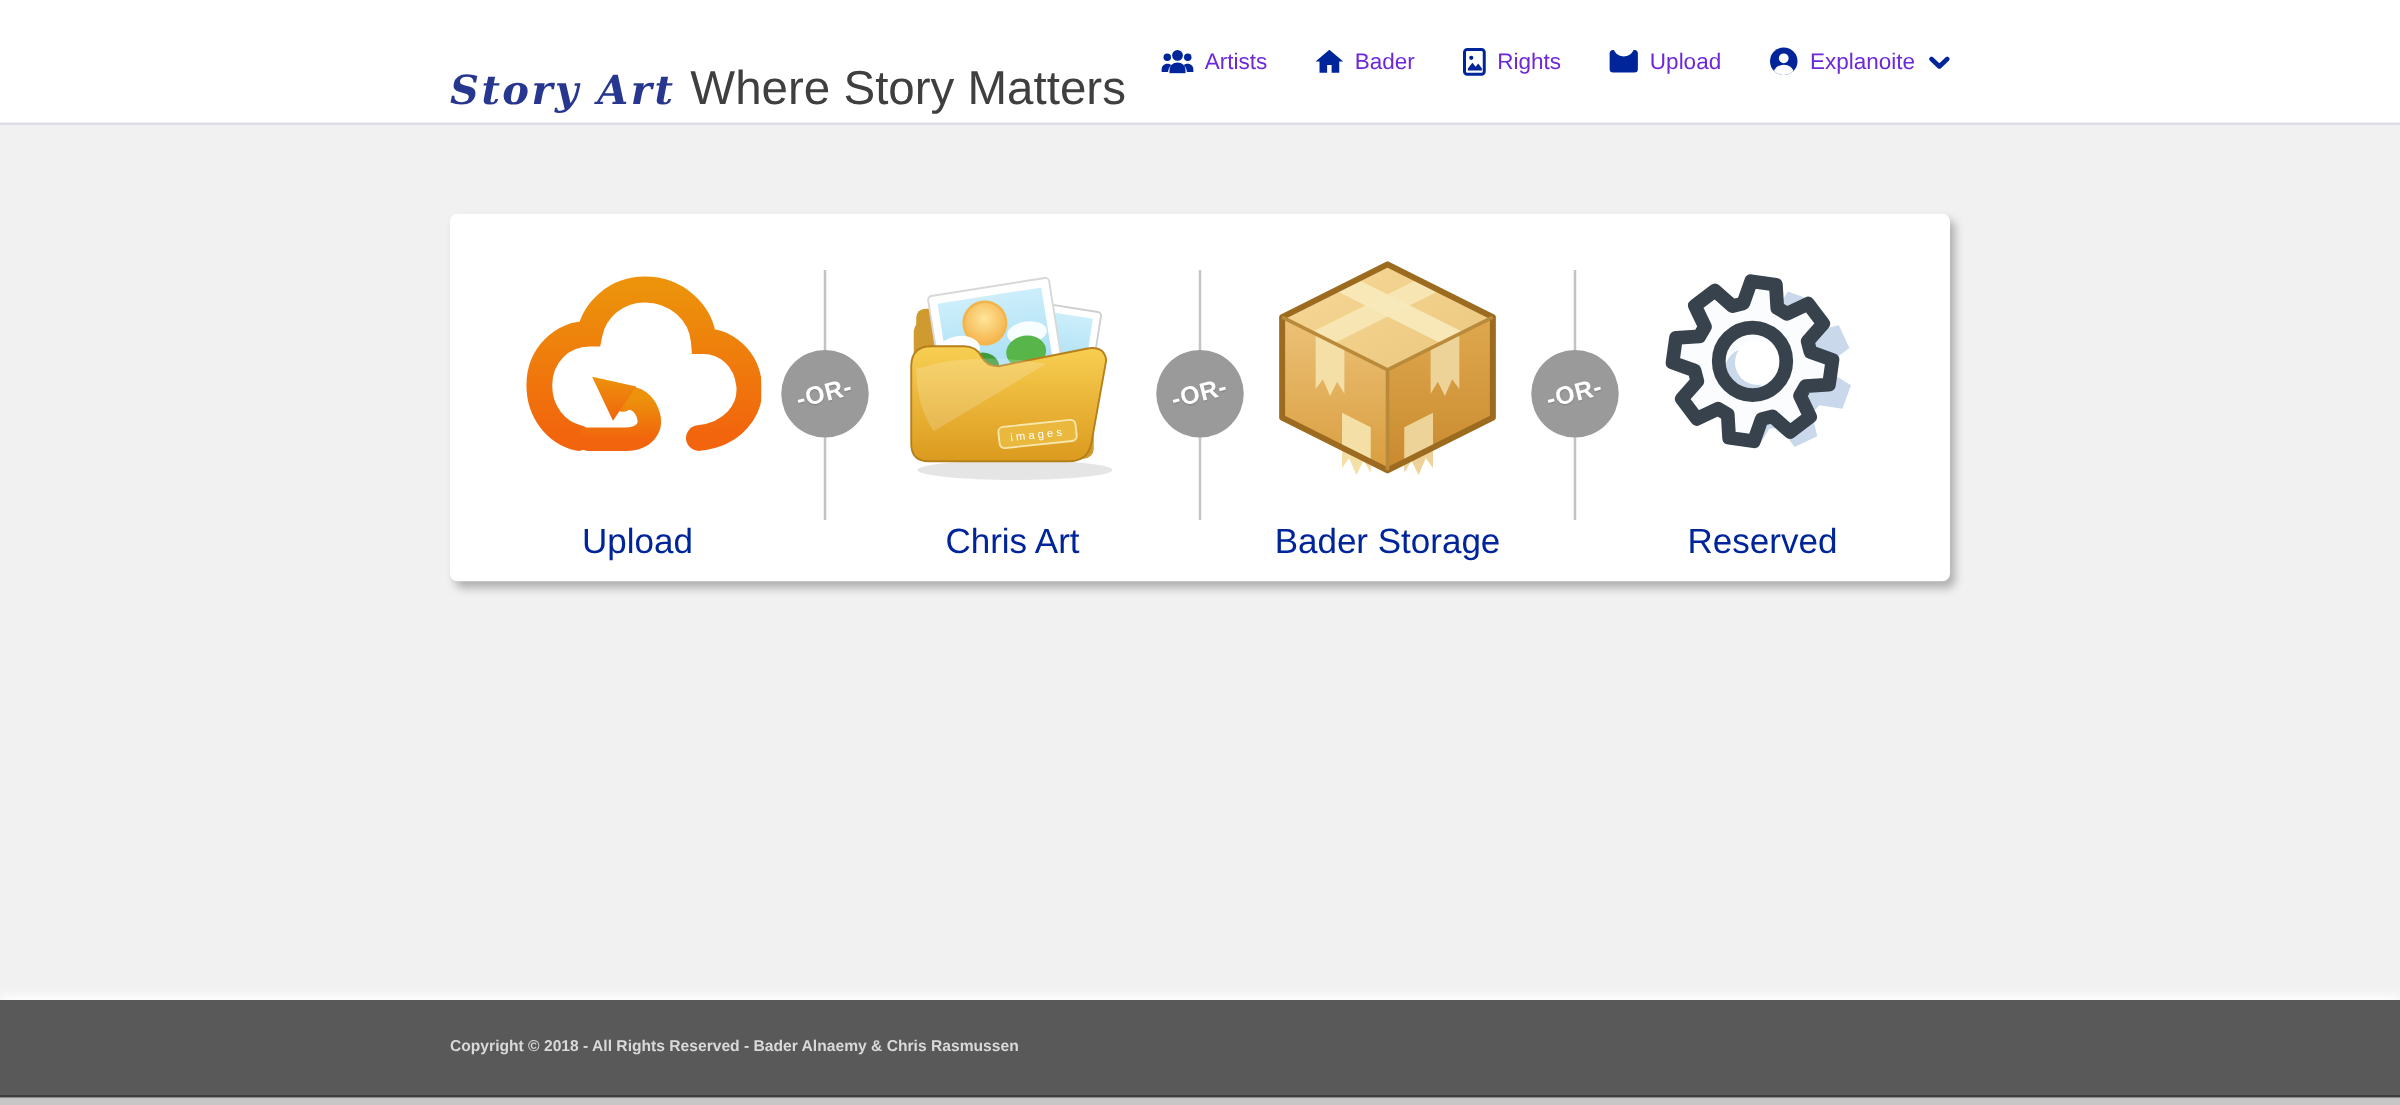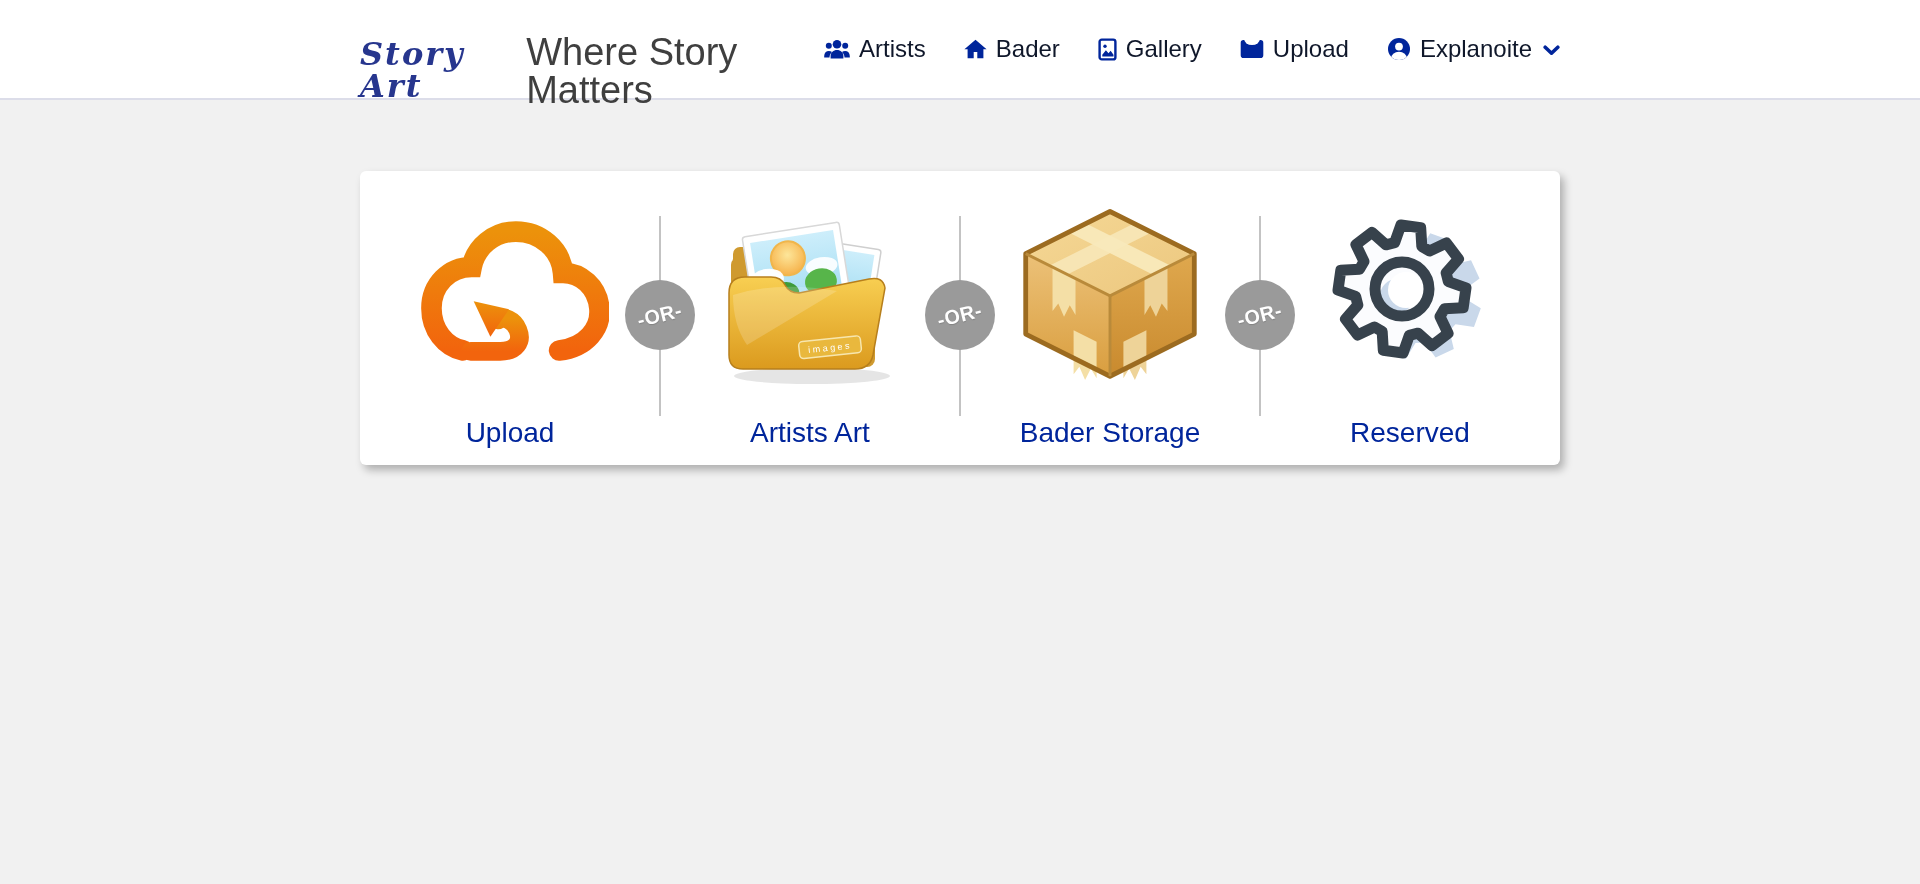--- a/index.html
+++ b/index.html
@@ -30,21 +30,21 @@
     font-style:italic; font-weight:bold;
     font-size:32px; color:#27368e; letter-spacing:2px;
     line-height:1;
   }
   .tagline {
     font-size:38px; color:#3f3f3f; margin-left:12px; line-height:1;margin-top:44px;
   }
   .nav { margin-left:auto; display:flex; align-items:center; gap:38px; }
   .nav-item {
     display:flex; align-items:center; gap:9px;
-    color:#0f172a; font-size:24px; cursor:pointer; white-space:nowrap;
+    color:#6d28d9; font-size:18px; cursor:pointer; white-space:nowrap;
   }
   .nav-item svg { display:block; }
   .chevron { margin-left:2px; margin-top:3px; }
 
   
   .main-area { flex:1; }
   .card {
     width:1200px; height:294px; margin:71px auto 0;
     background:#ffffff; border-radius:6px;
     box-shadow:4px 5px 8px rgba(0,0,0,0.28);
@@ -130,21 +130,21 @@
         </div>
 
         <div class="nav-item">
           <span>
             <svg width="19" height="23" viewBox="0 0 19 23">
               <rect x="1.6" y="1.6" width="15.8" height="19.8" rx="2.2" fill="none" stroke="#00259b" stroke-width="2.4"></rect>
               <circle cx="7" cy="8.2" r="1.7" fill="#00259b"></circle>
               <path fill="#00259b" d="M4.3,16.8 l3.6,-4.6 2.6,3.1 2.1,-2.6 2.9,4.1 l0,1.6 l-11.2,0 Z"></path>
             </svg>
           </span>
-          <span>Gallery</span>
+          <span>Rights</span>
         </div>
 
         <div class="nav-item">
           <span>
             <svg width="24" height="20" viewBox="0 0 24 20">
               <path fill="#00259b" d="M3.5,1 h17 a2.8,2.8 0 0 1 2.8,2.8 v12.4 a2.8,2.8 0 0 1 -2.8,2.8 h-17 a2.8,2.8 0 0 1 -2.8,-2.8 V3.8 A2.8,2.8 0 0 1 3.5,1 Z"></path>
               <ellipse cx="12" cy="-0.5" rx="8" ry="6.6" fill="#ffffff"></ellipse>
             </svg>
           </span>
           <span>Upload</span>
@@ -247,21 +247,21 @@
 
               <path d="M12,98 Q12,82 28,82 L54,82 Q64,82 68,90 Q72,98 82,98 L152,84 Q166,81 168,93 L156,160 Q153,174 138,174 L26,174 Q12,174 12,160 Z" fill="url(#fgold)" stroke="#b77f1c" stroke-width="1.5"></path>
               <path d="M16,100 Q60,86 120,96 Q80,120 30,150 Q16,130 16,100 Z" fill="#ffffff" opacity="0.18"></path>
               <g transform="rotate(-6 110 152)">
                 <rect x="82" y="144" width="62" height="17" rx="4" fill="#e9b83d" stroke="#f7e6ae" stroke-width="1.5"></rect>
                 <text x="113" y="156" text-anchor="middle" font-size="9" letter-spacing="2.5" fill="#ffffff" font-family="Liberation Sans, sans-serif">images</text>
               </g>
             </svg>
           </span>
         </div>
-        <a class="option-label">Artists Art</a>
+        <a class="option-label">Chris Art</a>
       </div>
 
       <div class="separator">
         <div class="sep-line"></div>
         <div class="sep-circle">
           <span>-OR-</span>
         </div>
       </div>
 
       <div class="option">
@@ -325,14 +325,21 @@
               <circle cx="78" cy="84" r="27" fill="none" stroke="#37424c" stroke-width="11"></circle>
             </svg>
           </span>
         </div>
         <a class="option-label">Reserved</a>
       </div>
 
     </div>
   </div>
 
+  <div class="footer">
+    <div class="footer-inner">
+      <span class="copyright">Copyright © 2018 - All Rights Reserved - Bader Alnaemy &amp; Chris Rasmussen</span>
+    </div>
+    <div class="footer-edge-dark"></div>
+    <div class="footer-edge-light"></div>
+  </div>
 
 </div>
 
 </body></html>

